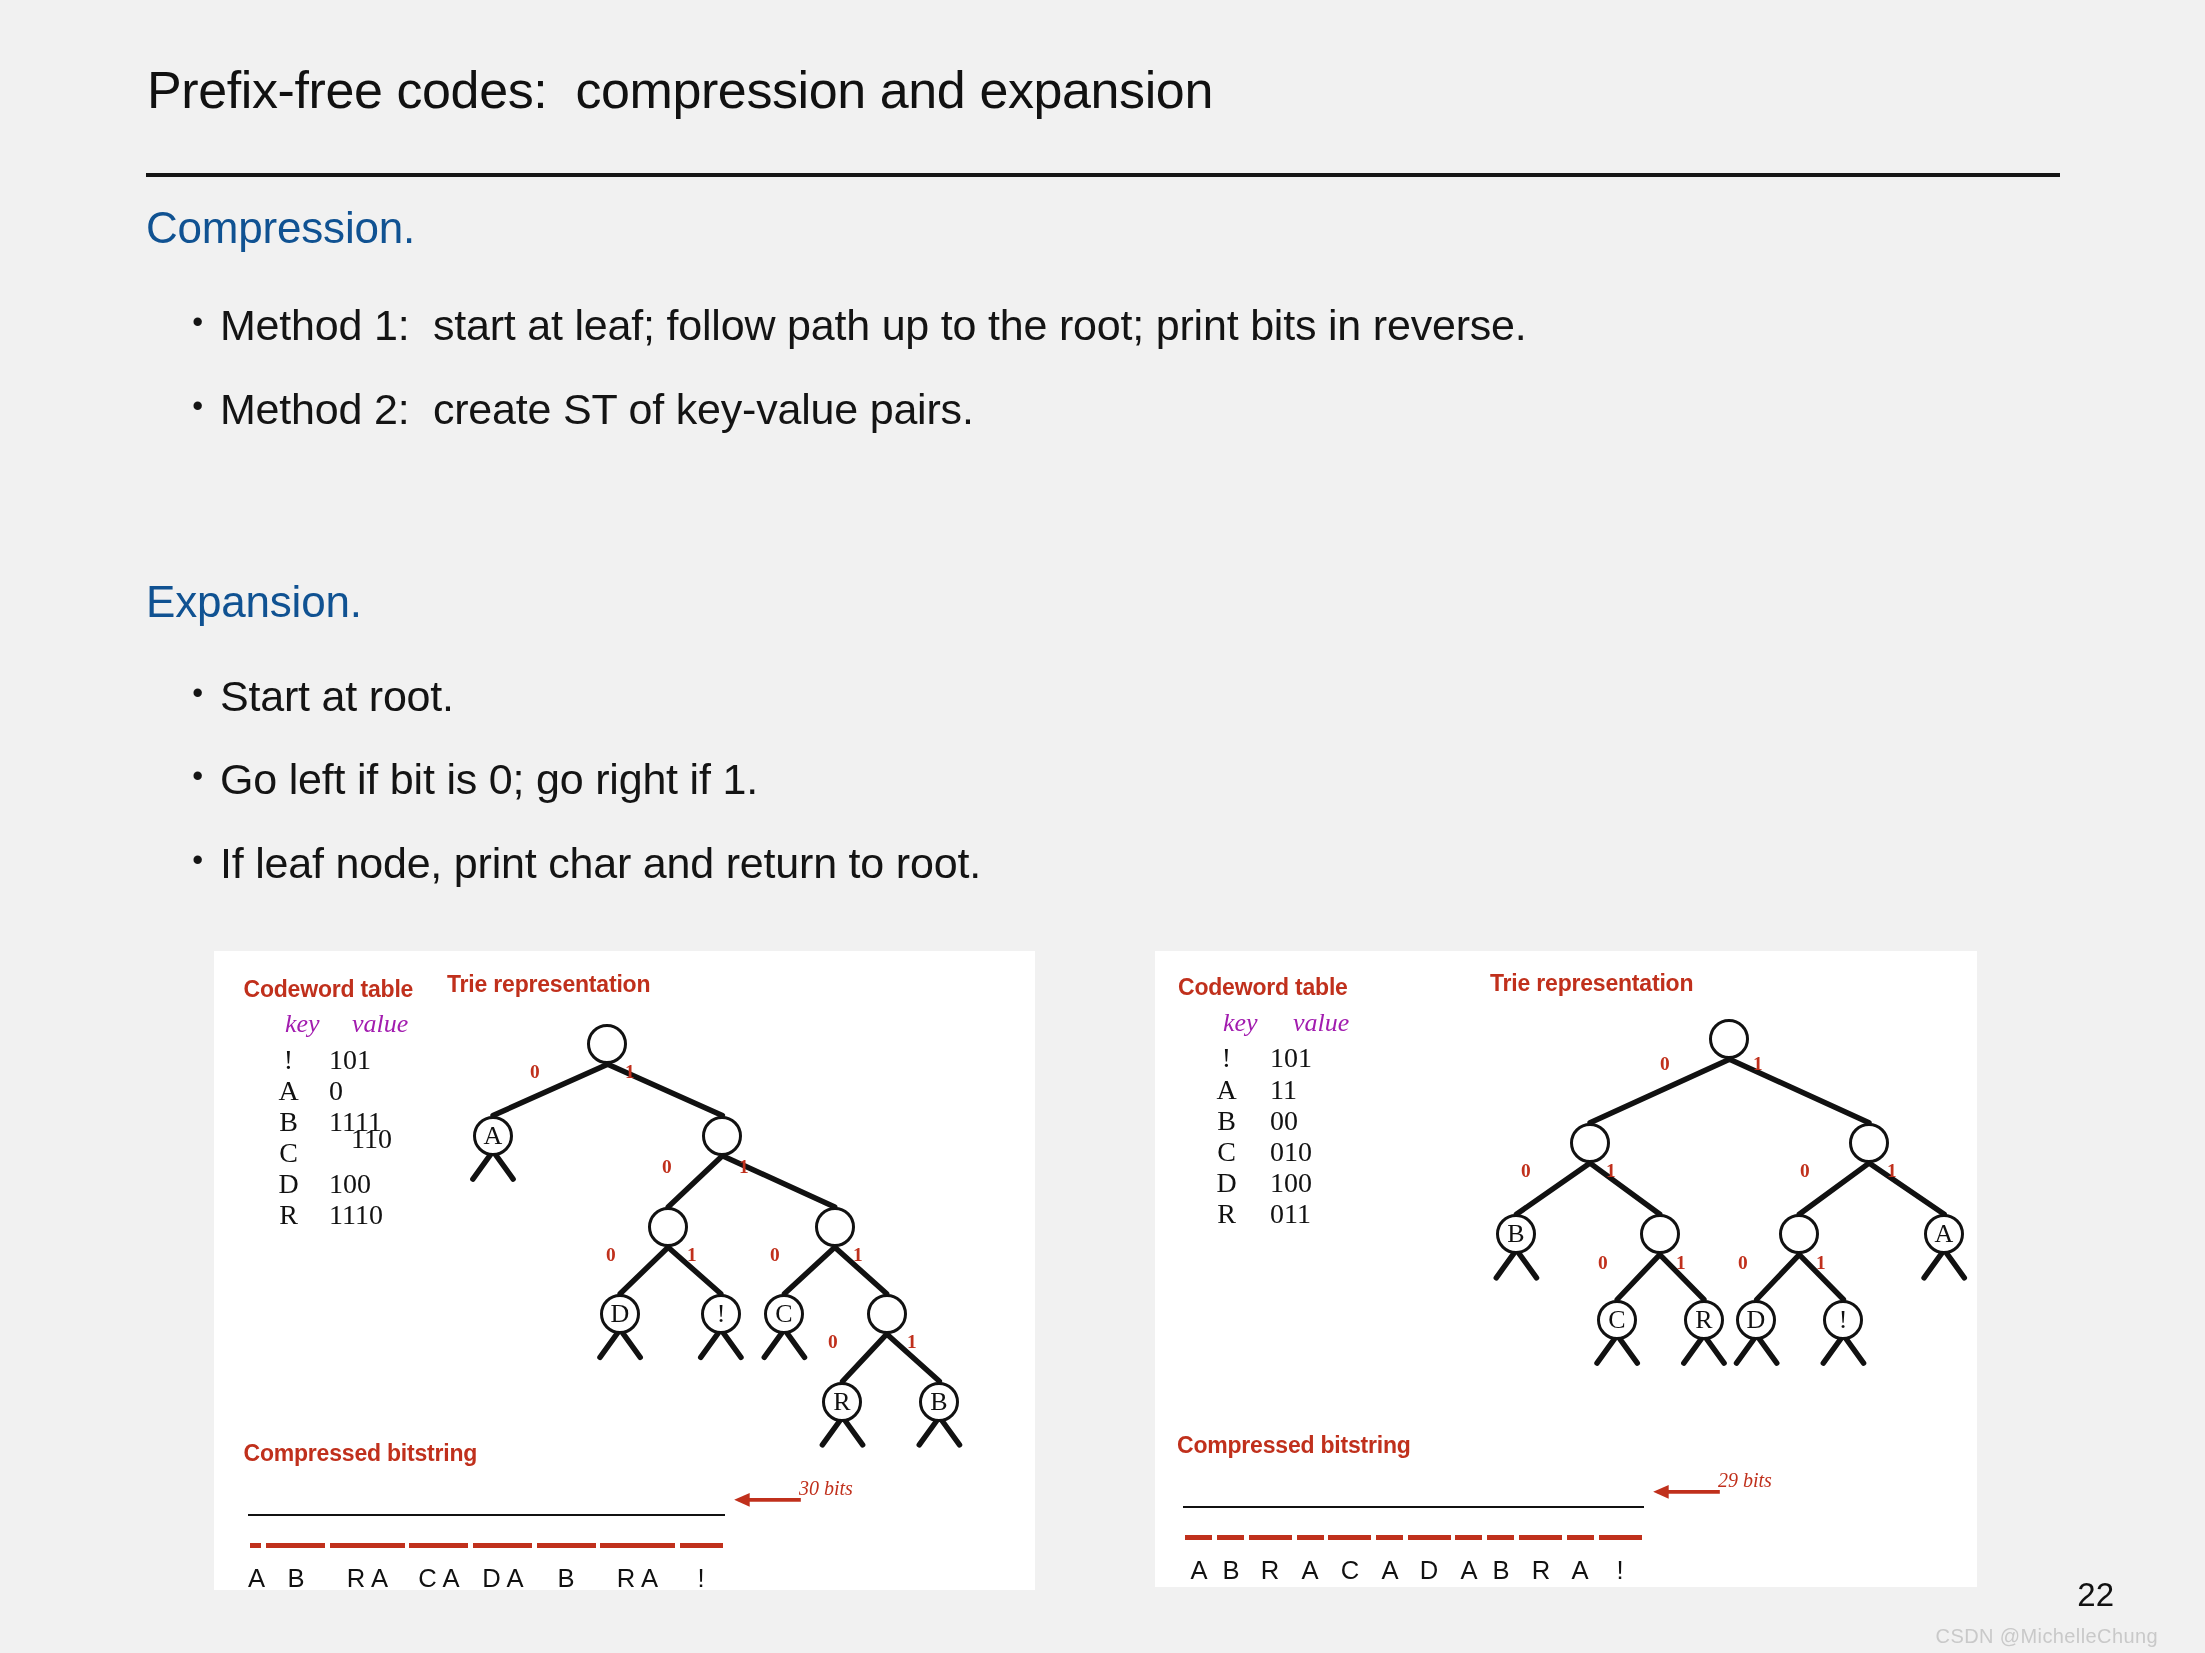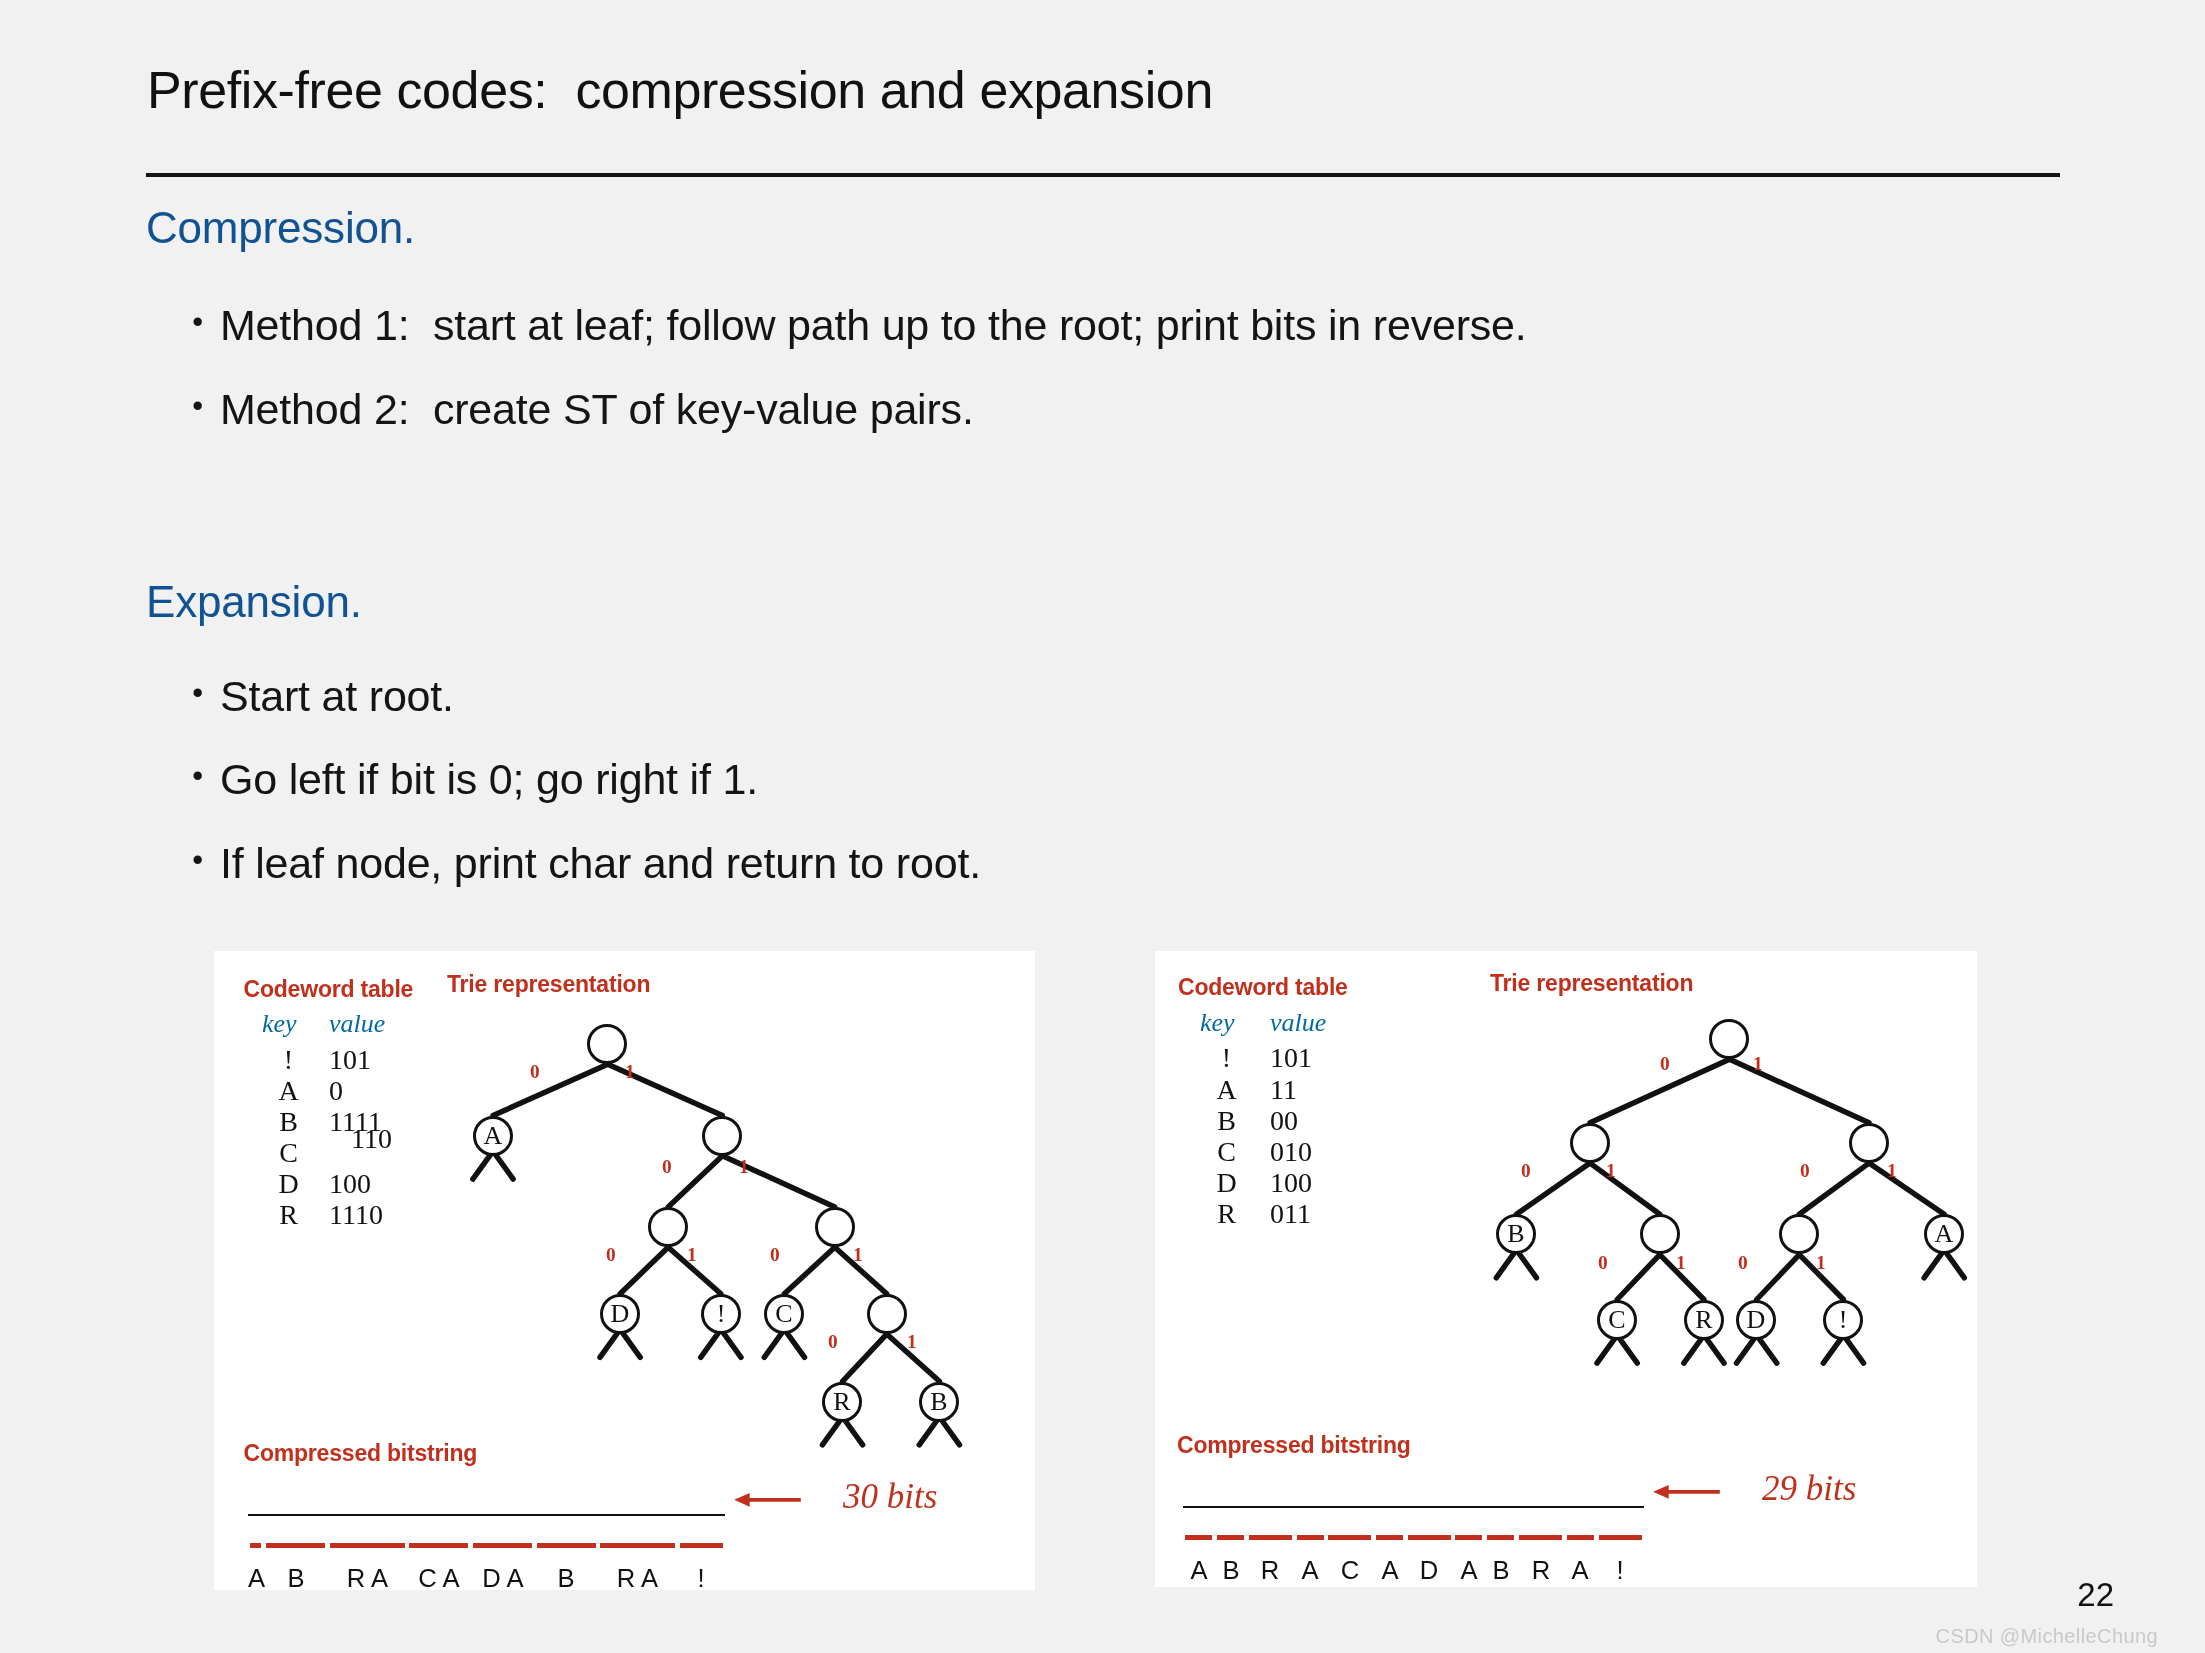--- a/index.html
+++ b/index.html
@@ -40,22 +40,22 @@
   
   .panel { position:absolute; background:#ffffff; }
   .panel-left  { left:214px;  top:951px; width:821px; height:639px; }
   .panel-right { left:1155px; top:951px; width:822px; height:636px; }
 
   .red-head {
     position:absolute; color:#c0301c; font-weight:bold;
     font-size:23px; letter-spacing:-0.2px; white-space:nowrap;
   }
   .kv-head {
-    position:absolute; color:#0369a1; font-style:italic;
-    font-family:"Liberation Serif", serif; font-size:26px;
+    position:absolute; color:#a21caf; font-style:italic;
+    font-family:"Liberation Serif", serif; font-size:26px;margin-left:23px;
   }
   .kv-cell {
     position:absolute; color:#111; font-family:"Liberation Serif", serif;
     font-size:28px;
   }
 
   
   .trie { position:absolute; }
   .node {
     position:absolute; width:40px; height:40px; border-radius:50%;
@@ -74,21 +74,21 @@
     font-size:31px; letter-spacing:0.4px; white-space:pre;
   }
   .bits-underline { position:absolute; height:2.3px; background:#111; }
   .seg { position:absolute; height:5.4px; background:#c0301c; }
   .charlabel {
     position:absolute; color:#111; font-size:25.6px; white-space:pre;
     font-family:"Liberation Sans", sans-serif;
   }
   .bitcount {
     position:absolute; color:#c0301c; font-style:italic;
-    font-family:"Liberation Serif", serif; font-size:35px; white-space:nowrap;margin-left:44px;
+    font-family:"Liberation Serif", serif; font-size:20px; white-space:nowrap;
   }
 
   
   .page-num {
     position:absolute; right:91px; top:1576px;
     font-size:33px; color:#111;
   }
   .watermark {
     position:absolute; right:47px; top:1625px;
     font-size:20px; color:#c9c9c9; letter-spacing:0.4px;

